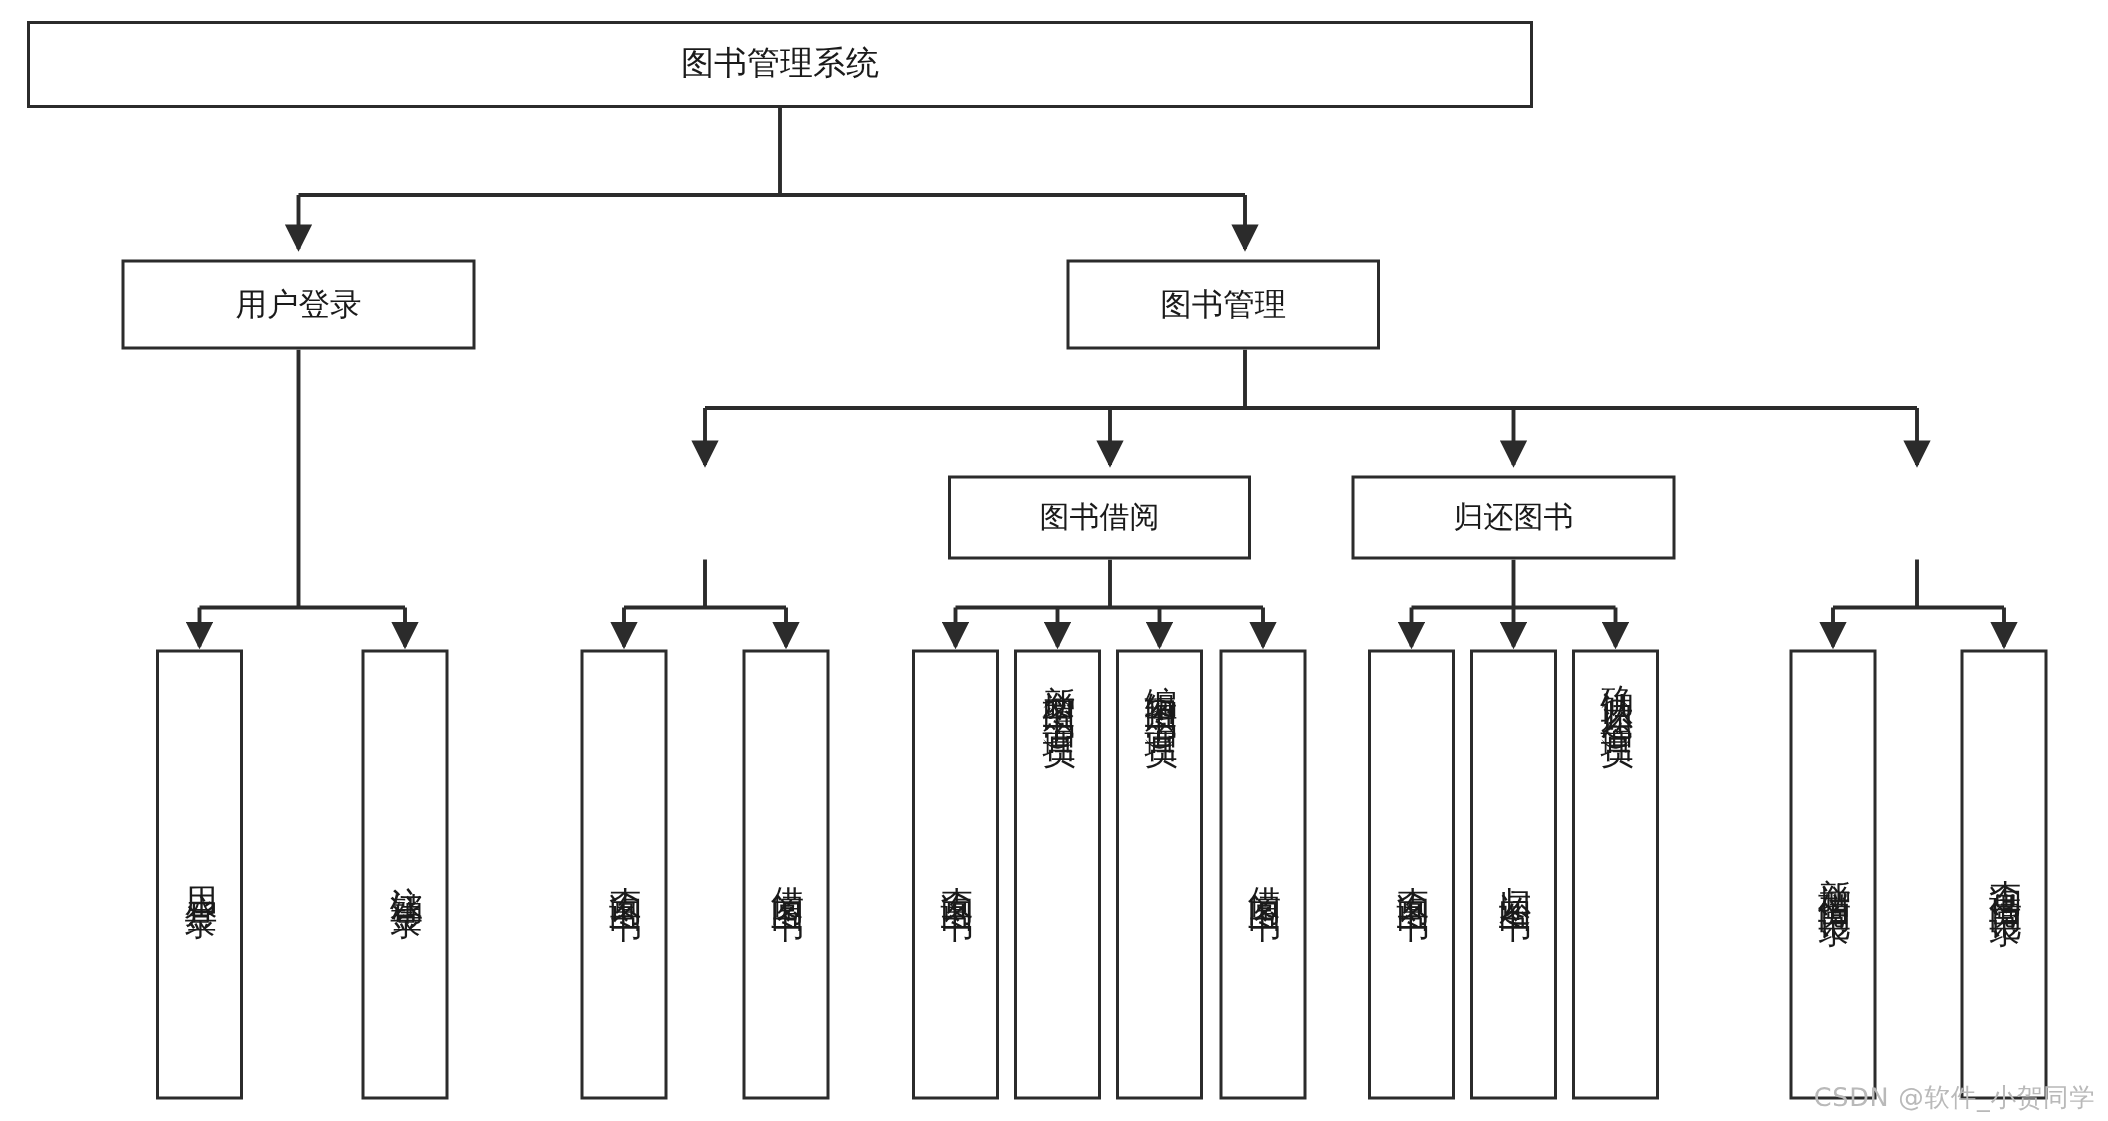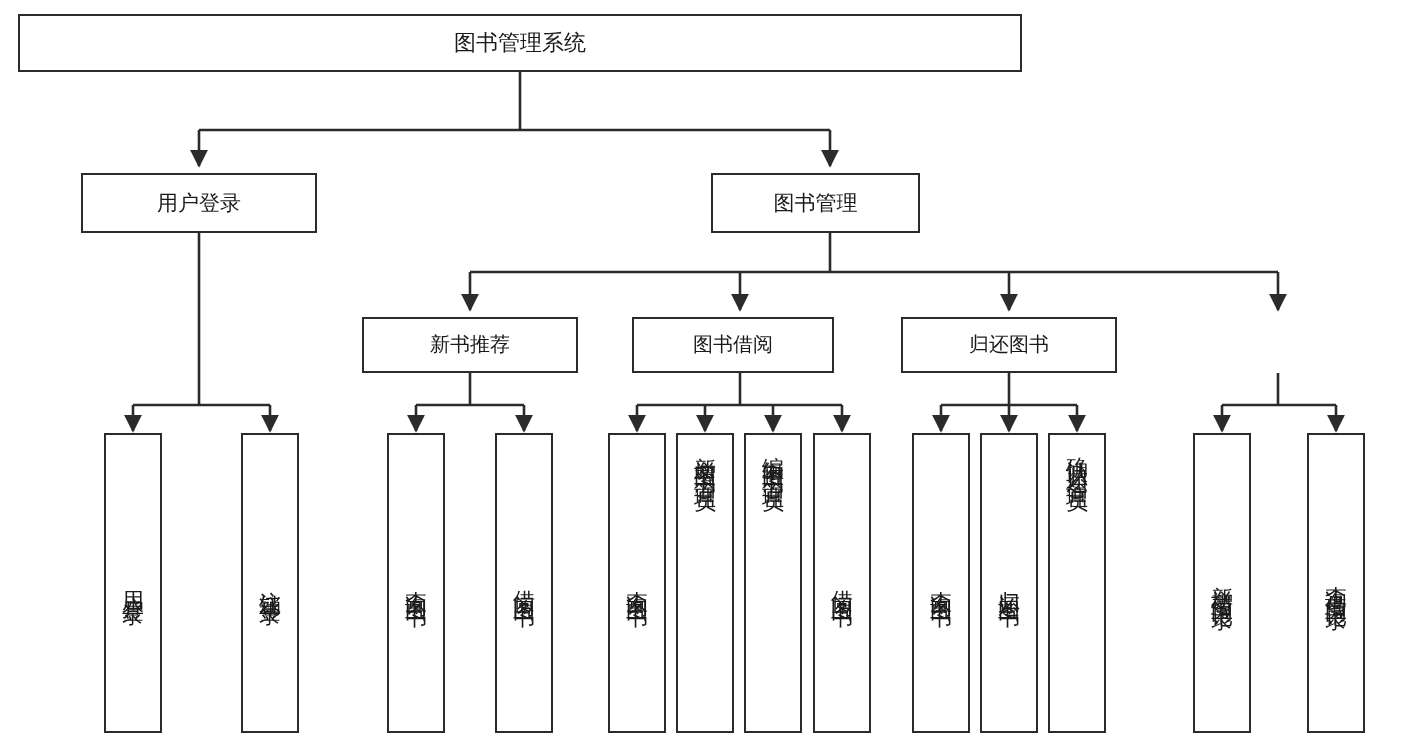--- a/index.html
+++ b/index.html
@@ -137,23 +137,20 @@
   </div>
 
   <div class="node branch" style="left:81px; top:173px; width:236px; height:60px;">
     <span class="label">用户登录</span>
   </div>
 
   <div class="node branch" style="left:711px; top:173px; width:209px; height:60px;">
     <span class="label">图书管理</span>
   </div>
 
-  <div class="node group" style="left:362px; top:317px; width:216px; height:56px;">
-    <span class="label">新书推荐</span>
-  </div>
 
   <div class="node group" style="left:632px; top:317px; width:202px; height:56px;">
     <span class="label">图书借阅</span>
   </div>
 
   <div class="node group" style="left:901px; top:317px; width:216px; height:56px;">
     <span class="label">归还图书</span>
   </div>
 
 
@@ -202,14 +199,15 @@
   </div>
 
   <div class="node leaf center" style="left:1193px; top:433px; width:58px; height:300px;">
     <span class="label">新增借阅记录</span>
   </div>
 
   <div class="node leaf center" style="left:1307px; top:433px; width:58px; height:300px;">
     <span class="label">查询借阅记录</span>
   </div>
 
+  <div id="watermark">CSDN @软件_小贺同学</div>
 
 </div>
 
 </body></html>

